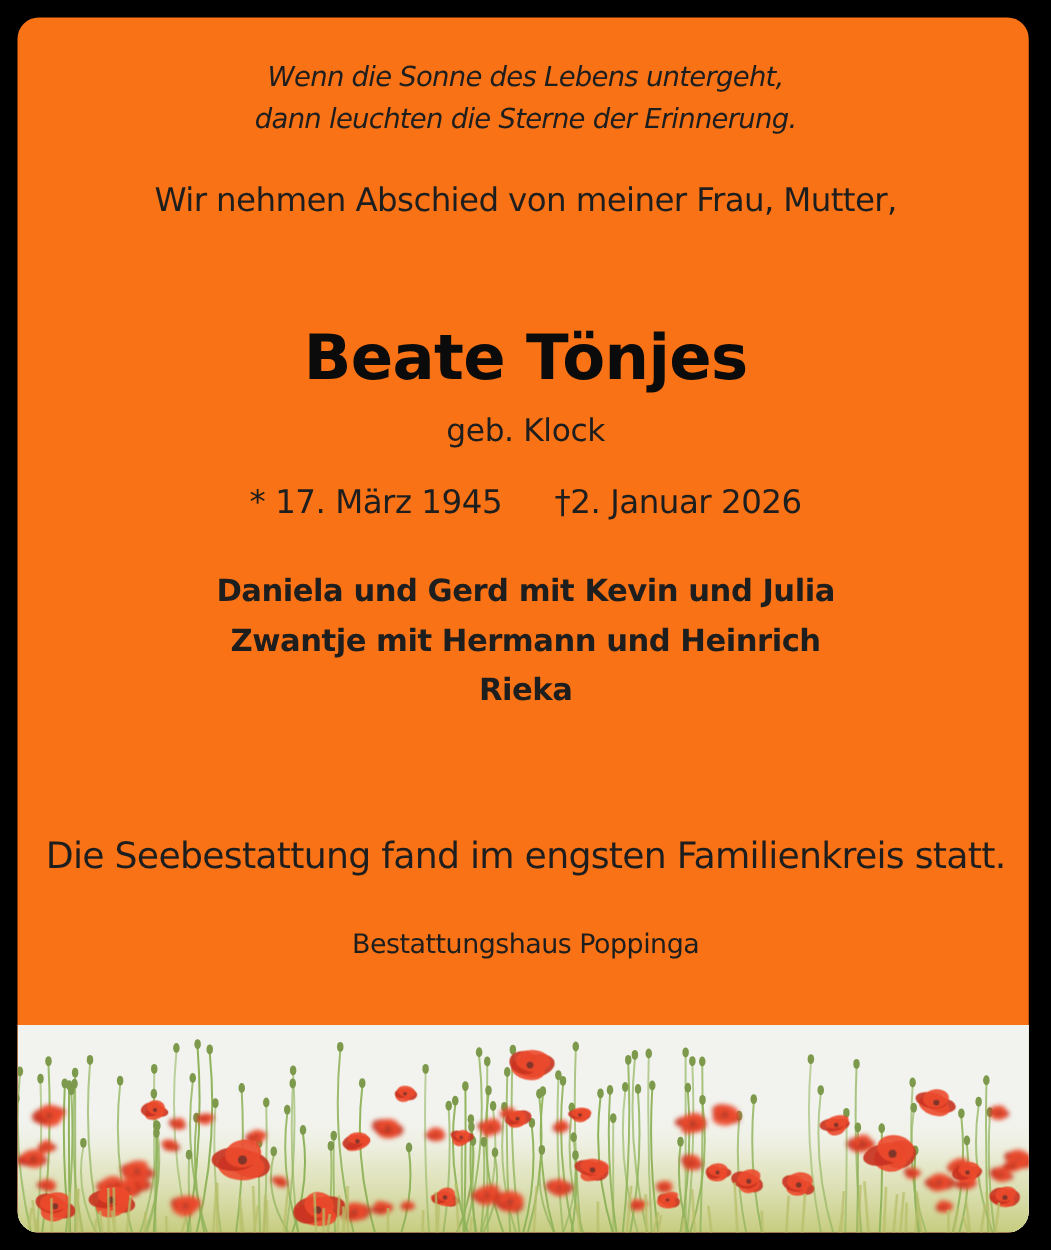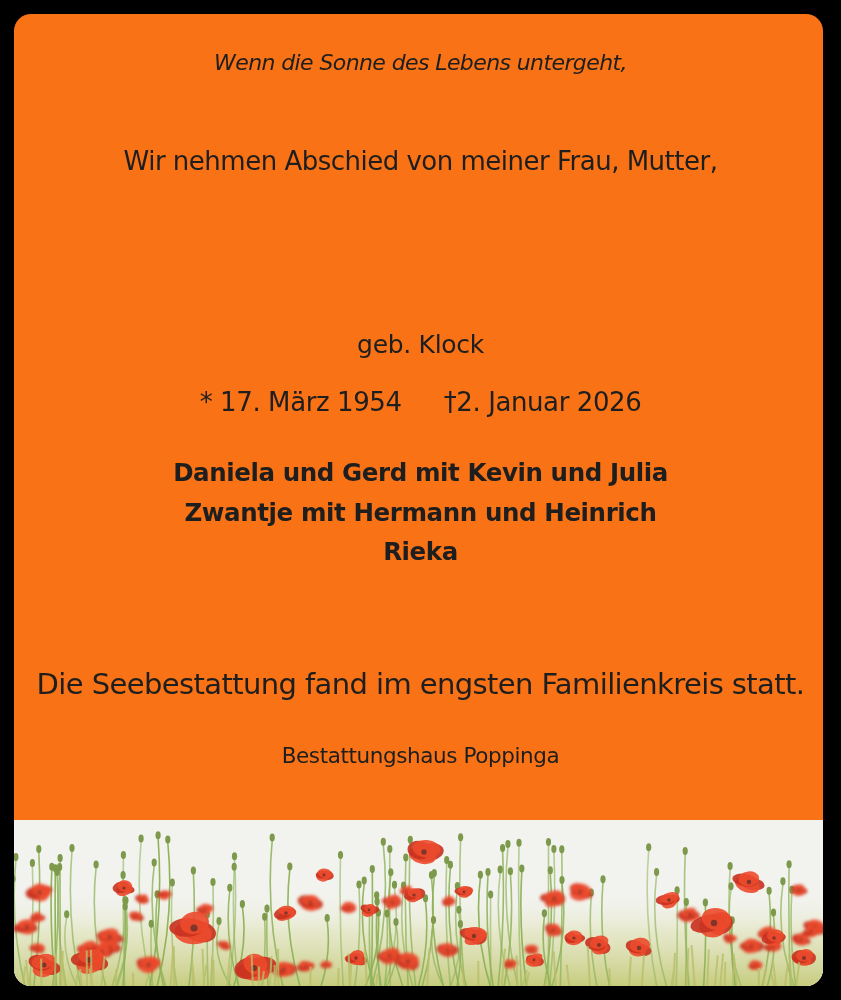--- a/index.html
+++ b/index.html
@@ -22,32 +22,34 @@
     .poppy-image { position: absolute; left: 0; top: 806px; width: 813px; height: 166px; background: #f2f3ee; overflow: hidden; }
     .poppy-image svg { display: block; }
   </style>
 </head>
 <body>
 
 <div class="card">
 
   <div class="text-block quote">
     <div>Wenn die Sonne des Lebens untergeht,</div>
+    <div>dann leuchten die Sterne der Erinnerung.</div>
   </div>
 
   <div class="text-block intro">
     <div>Wir nehmen Abschied von meiner Frau, Mutter,</div>
   </div>
 
+  <div class="text-block name">Beate Tönjes</div>
 
   <div class="text-block maiden">geb. Klock</div>
 
   <div class="text-block dates">
     <span>*</span>
-    <span>17. März 1954</span><span class="gap"></span><span>†</span><span>2. Januar 2026</span>
+    <span>17. März 1945</span><span class="gap"></span><span>†</span><span>2. Januar 2026</span>
   </div>
 
   <div class="text-block mourners">
     <div>Daniela und Gerd mit Kevin und Julia</div>
     <div>Zwantje mit Hermann und Heinrich</div>
     <div>Rieka</div>
   </div>
 
   <div class="text-block notice">Die Seebestattung fand im engsten Familienkreis statt.</div>
 

